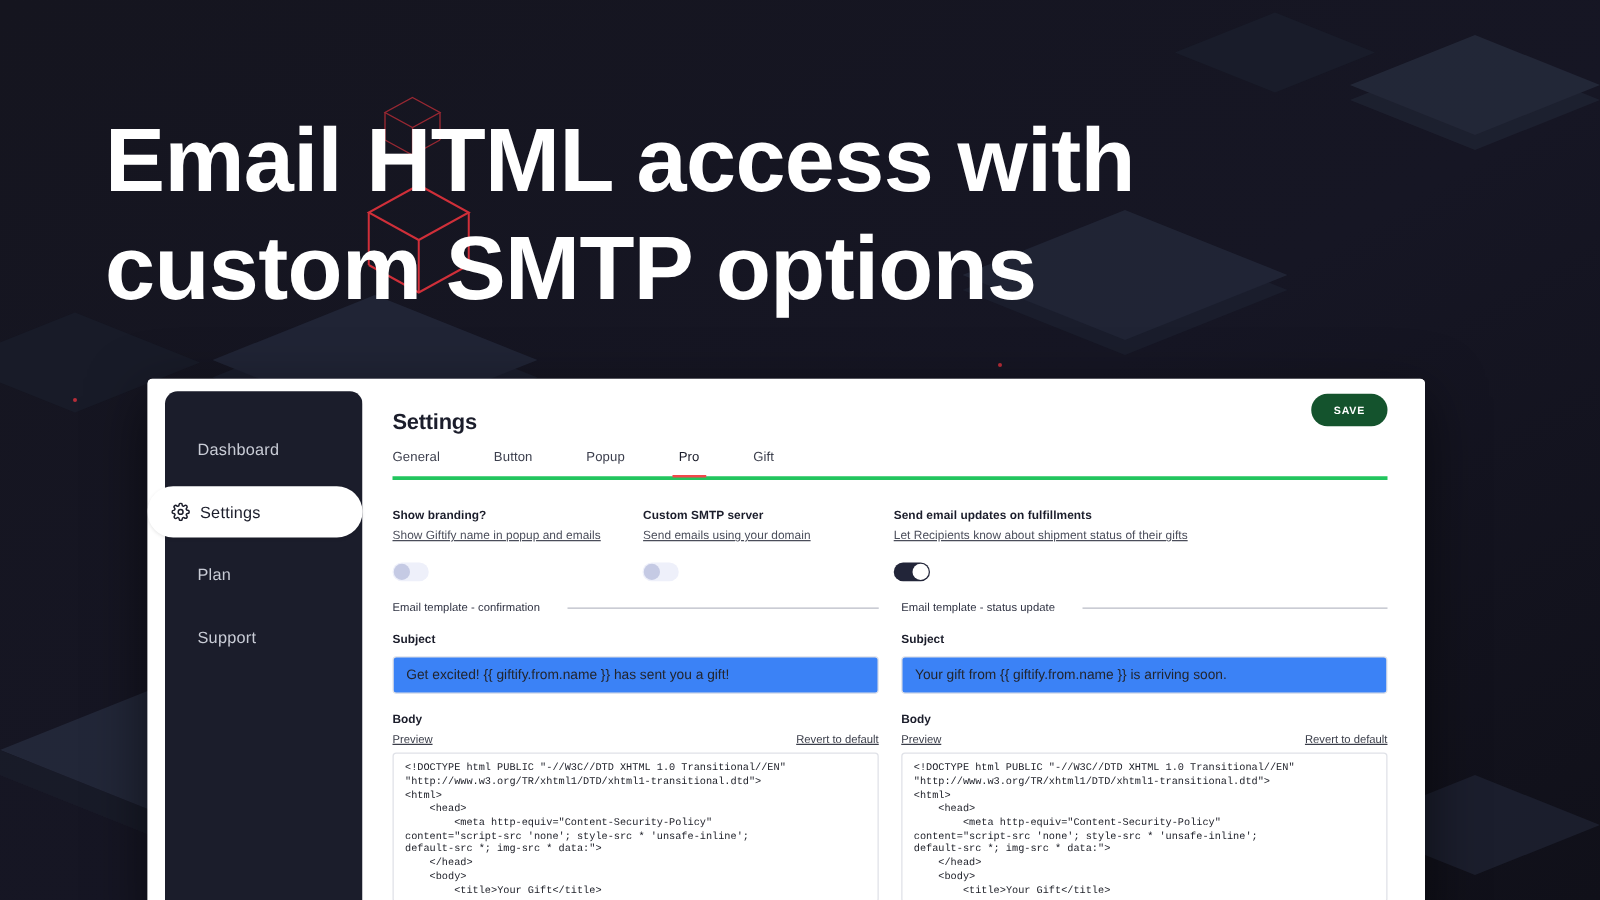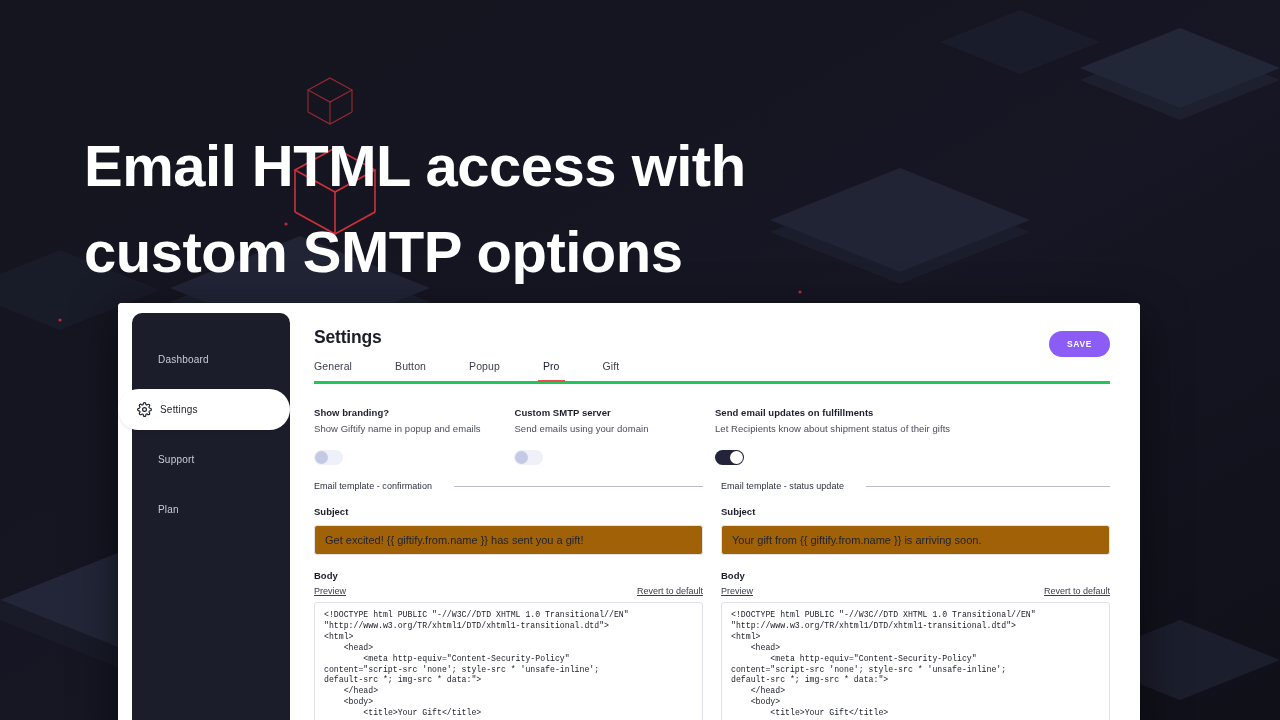--- a/index.html
+++ b/index.html
@@ -14,25 +14,24 @@
   #bg { position:absolute; inset:0; overflow:hidden; background:#131320; }
   #bg svg { position:absolute; inset:0; width:1280px; height:720px; }
 
   
   .hero {
     position:absolute;
     left:84px; top:86px;
     width:990px;
     z-index:4;
     color:#ffffff;
-    font-size:58px;
+    font-size:72px;
     line-height:86px;
     font-weight:700;
     letter-spacing:-0.5px;
-    margin-top:37px;
   }
   .hero .l2 { display:block; }
 
   
   .app-card {
     position:absolute;
     left:118px; top:303px;
     width:1022px; height:440px;
     background:#ffffff;
     border-radius:4px;
@@ -62,21 +61,21 @@
     z-index:2;
     padding-top:26px;
   }
   .nav-item {
     position:relative;
     height:41px;
     display:flex;
     align-items:center;
     padding-left:26px;
     color:#c9ccd6;
-    font-size:10px;
+    font-size:13px;
     letter-spacing:0.2px;
     margin-bottom:9px;
     cursor:pointer;
   }
   .nav-item.active {
     background:#ffffff;
     color:#1b1d2b;
     font-weight:400;
     border-radius:21px;
     margin-left:-14px;
@@ -102,30 +101,29 @@
   .page-title {
     font-size:17.5px;
     font-weight:700;
     color:#1b1d2b;
     letter-spacing:-0.2px;
     margin-top:6px;
   }
   .save-btn {
     position:absolute;
     right:30px; top:12px;
-    background:#8b5cf6;
+    background:#14532d;
     color:#ffffff;
     font-size:8.5px;
     font-weight:700;
     letter-spacing:0.6px;
     border:none;
     border-radius:16px;
     padding:8px 18px;
     cursor:pointer;
-    margin-top:16px;
   }
 
   .tabs {
     display:flex;
     gap:0;
     margin-top:12px;
     border-bottom:3px solid #22c55e;
     padding-bottom:0;
   }
   .tab {
@@ -157,20 +155,21 @@
     font-size:9.5px;
     font-weight:700;
     color:#1b1d2b;
     letter-spacing:0.05px;
   }
   .tg-desc {
     font-size:9.5px;
     color:#4a4d5a;
     margin-top:5px;
     letter-spacing:0.05px;
+    text-decoration:underline;
   }
   .switch {
     margin-top:16px;
     width:29px; height:15px;
     border-radius:8px;
     background:#eef0fa;
     position:relative;
     cursor:pointer;
   }
   .switch .knob {
@@ -211,21 +210,21 @@
     font-size:9.5px;
     font-weight:700;
     color:#1b1d2b;
     margin-top:15px;
   }
   .text-input {
     margin-top:8px;
     width:100%;
     border:1px solid #dfe1e7;
     border-radius:3px;
-    background:#a16207;
+    background:#3b82f6;
     padding:8px 10px;
     font-size:11px;
     color:#22252e;
     font-family:"Liberation Sans", sans-serif;
   }
   .body-links {
     display:flex;
     justify-content:space-between;
     margin-top:5px;
     gap:33px;
@@ -336,25 +335,25 @@
         <span class="gear">
           <svg viewBox="0 0 24 24" width="15" height="15" fill="none" stroke="#1b1d2b" stroke-width="1.9" stroke-linecap="round" stroke-linejoin="round">
             <circle cx="12" cy="12" r="3.1"></circle>
             <path d="M19.4 15a1.65 1.65 0 0 0 .33 1.82l.06.06a2 2 0 1 1-2.83 2.83l-.06-.06a1.65 1.65 0 0 0-1.82-.33 1.65 1.65 0 0 0-1 1.51V21a2 2 0 1 1-4 0v-.09A1.65 1.65 0 0 0 9 19.4a1.65 1.65 0 0 0-1.82.33l-.06.06a2 2 0 1 1-2.83-2.83l.06-.06a1.65 1.65 0 0 0 .33-1.82 1.65 1.65 0 0 0-1.51-1H3a2 2 0 1 1 0-4h.09A1.65 1.65 0 0 0 4.6 9a1.65 1.65 0 0 0-.33-1.82l-.06-.06a2 2 0 1 1 2.83-2.83l.06.06A1.65 1.65 0 0 0 9 4.6a1.65 1.65 0 0 0 1-1.51V3a2 2 0 1 1 4 0v.09a1.65 1.65 0 0 0 1 1.51 1.65 1.65 0 0 0 1.82-.33l.06-.06a2 2 0 1 1 2.83 2.83l-.06.06a1.65 1.65 0 0 0-.33 1.82V9a1.65 1.65 0 0 0 1.51 1H21a2 2 0 1 1 0 4h-.09a1.65 1.65 0 0 0-1.51 1z"></path>
           </svg>
         </span>
         <span class="nav-label">Settings</span>
       </div>
 
       <div class="nav-item">
+        <span class="nav-label">Plan</span>
+      </div>
+
+      <div class="nav-item">
         <span class="nav-label">Support</span>
-      </div>
-
-      <div class="nav-item">
-        <span class="nav-label">Plan</span>
       </div>
 
     </nav>
   </aside>
 
   <section class="main">
 
     <div class="page-title">Settings</div>
     <button class="save-btn">SAVE</button>
 

